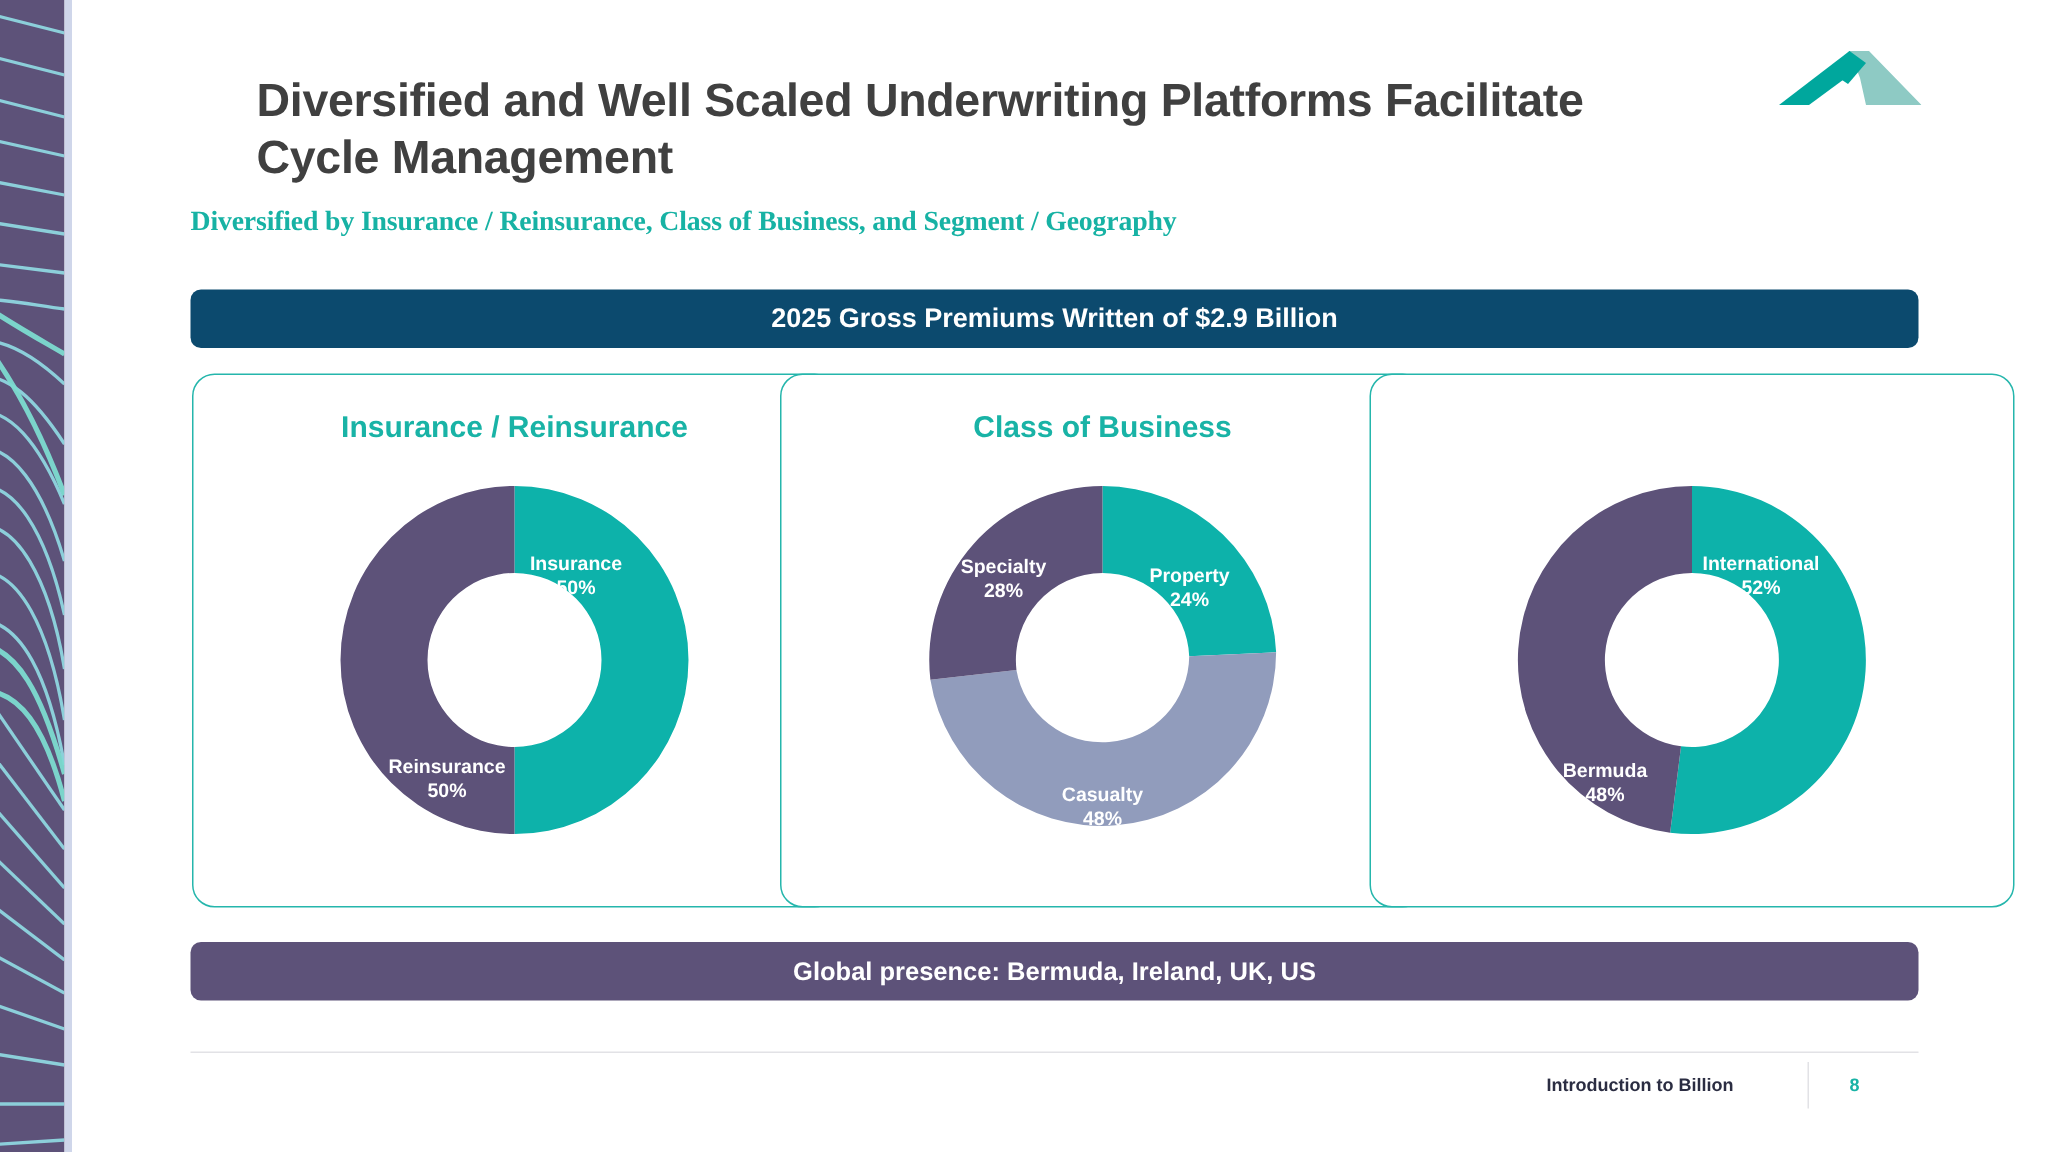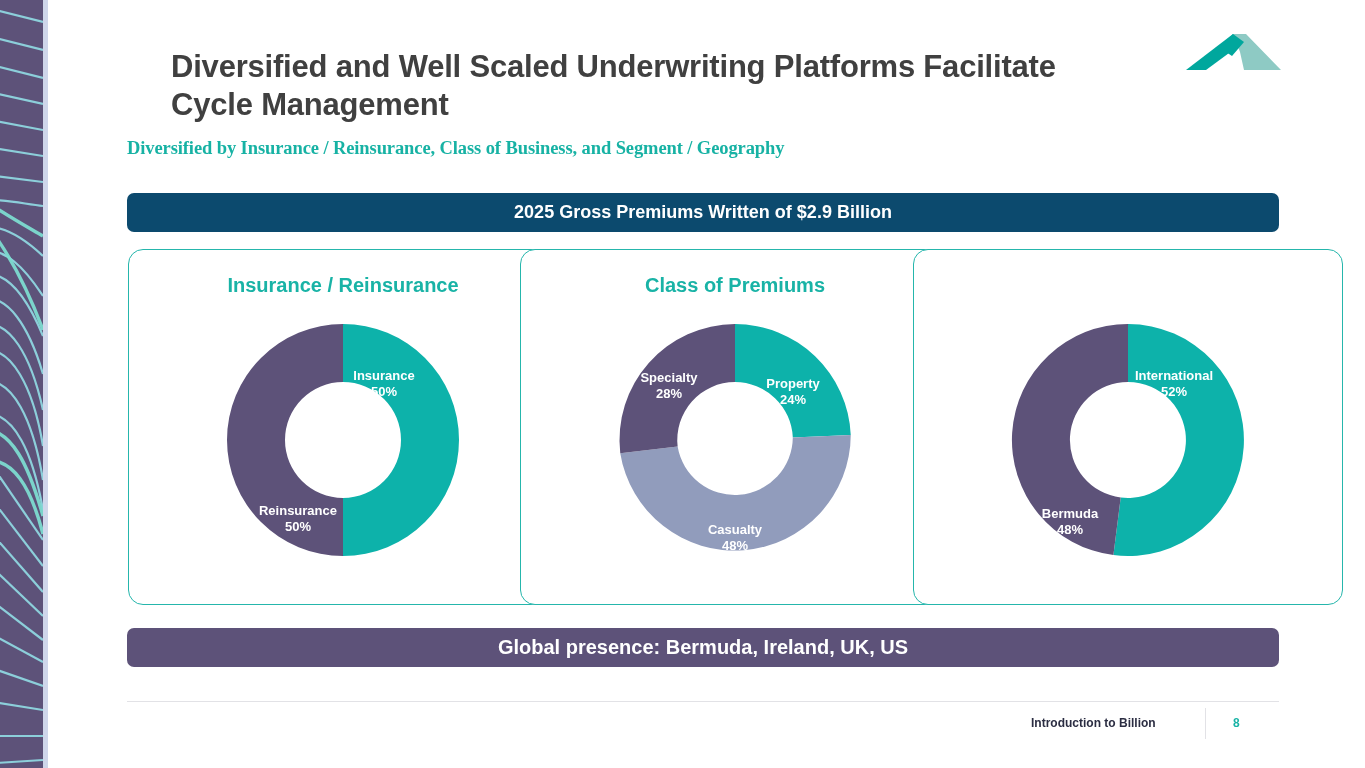--- a/index.html
+++ b/index.html
@@ -63,21 +63,21 @@
   .slice-label{
     font-family:"Liberation Sans", sans-serif;
     font-size:13px;font-weight:bold;fill:#ffffff;
   }
 
   
   #bottom-bar{
     position:absolute;left:127px;top:628px;width:1152px;height:39px;
     background:#5D5279;border-radius:7px;
     display:flex;align-items:center;justify-content:center;
-    color:#ffffff;font-size:20px;font-weight:bold;
+    color:#ffffff;font-size:17px;font-weight:bold;
   }
 
   
   #footer-rule{
     position:absolute;left:127px;top:701px;width:1152px;height:1px;
     background:#e2e2e6;
   }
   #footer-doc{
     position:absolute;left:1031px;top:716px;
     font-size:12px;font-weight:bold;color:#2b2d42;
@@ -157,21 +157,21 @@
       <path d="M130 246 A116 116 0 0 1 130 14 L130 72 A58 58 0 0 0 130 188 Z" fill="#5D5279"></path>
       <text class="slice-label" x="171" y="70" text-anchor="middle">Insurance</text>
       <text class="slice-label" x="171" y="86" text-anchor="middle">50%</text>
       <text class="slice-label" x="85" y="205" text-anchor="middle">Reinsurance</text>
       <text class="slice-label" x="85" y="221" text-anchor="middle">50%</text>
     </svg>
   </div>
 </div>
 
 <div class="card" id="card-1">
-  <div class="card-title">Class of Premiums</div>
+  <div class="card-title">Class of Business</div>
   <div class="donut-wrap">
     <svg class="donut" width="260" height="260" viewBox="0 0 260 260" aria-hidden="true">
 
       <path d="M130 14 A116 116 0 0 1 245.75 124.9 L187.81 127.45 A58 58 0 0 0 130 72 Z" fill="#0db2aa"></path>
 
       <path d="M245.75 124.9 A116 116 0 0 1 15.25 143.2 L72.63 136.6 A58 58 0 0 0 187.81 127.45 Z" fill="#919cbc"></path>
 
       <path d="M15.25 143.2 A116 116 0 0 1 130 14 L130 72 A58 58 0 0 0 72.63 136.6 Z" fill="#5D5279"></path>
       <text class="slice-label" x="188" y="78" text-anchor="middle">Property</text>
       <text class="slice-label" x="188" y="94" text-anchor="middle">24%</text>

